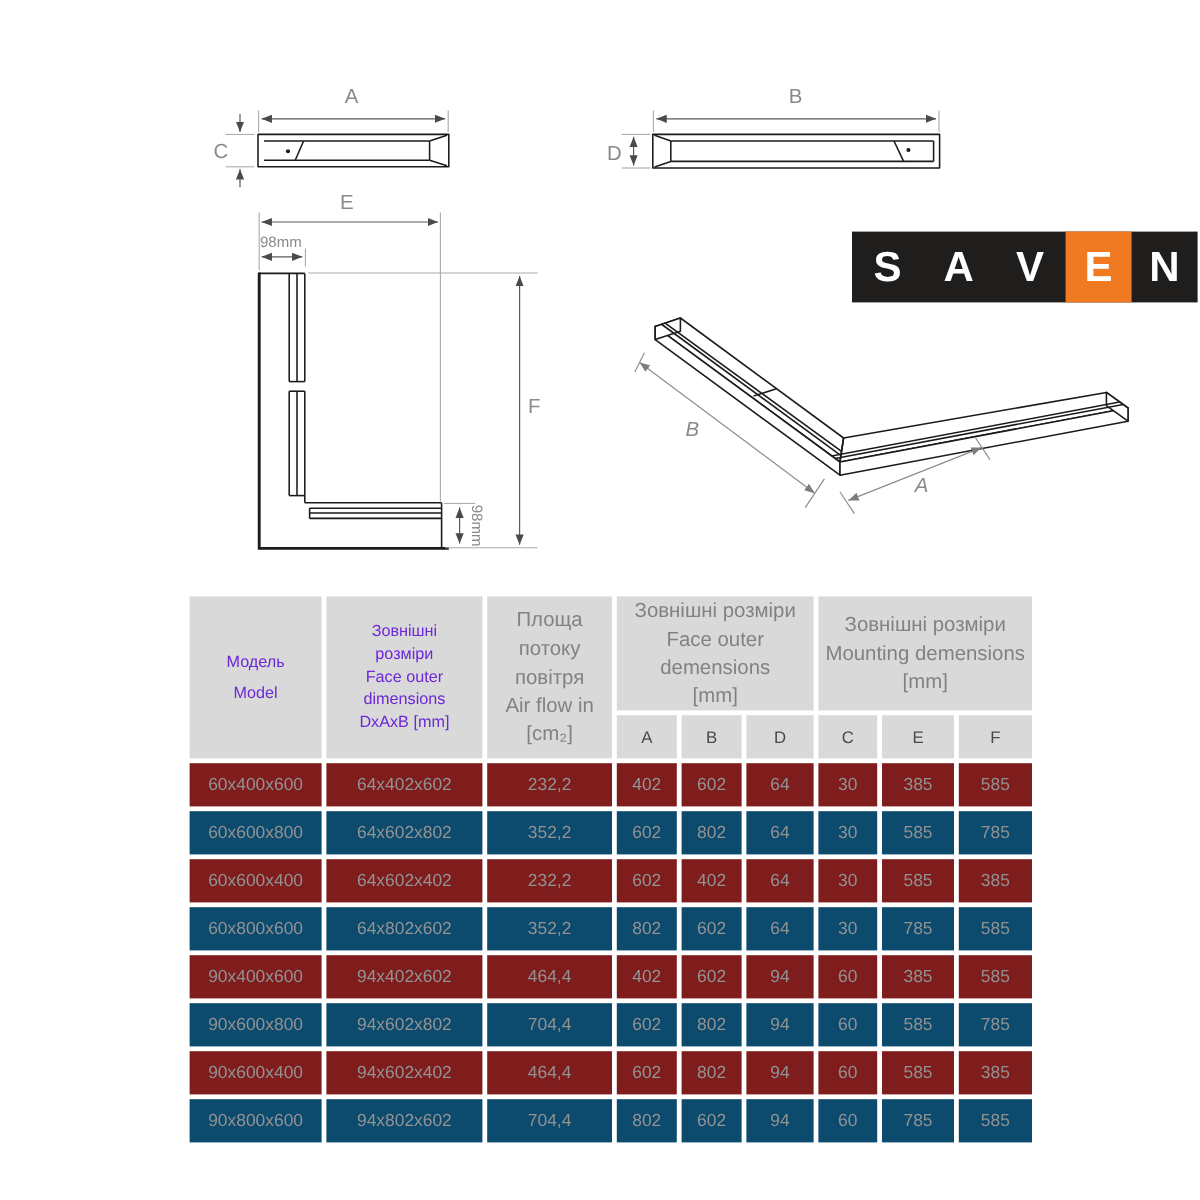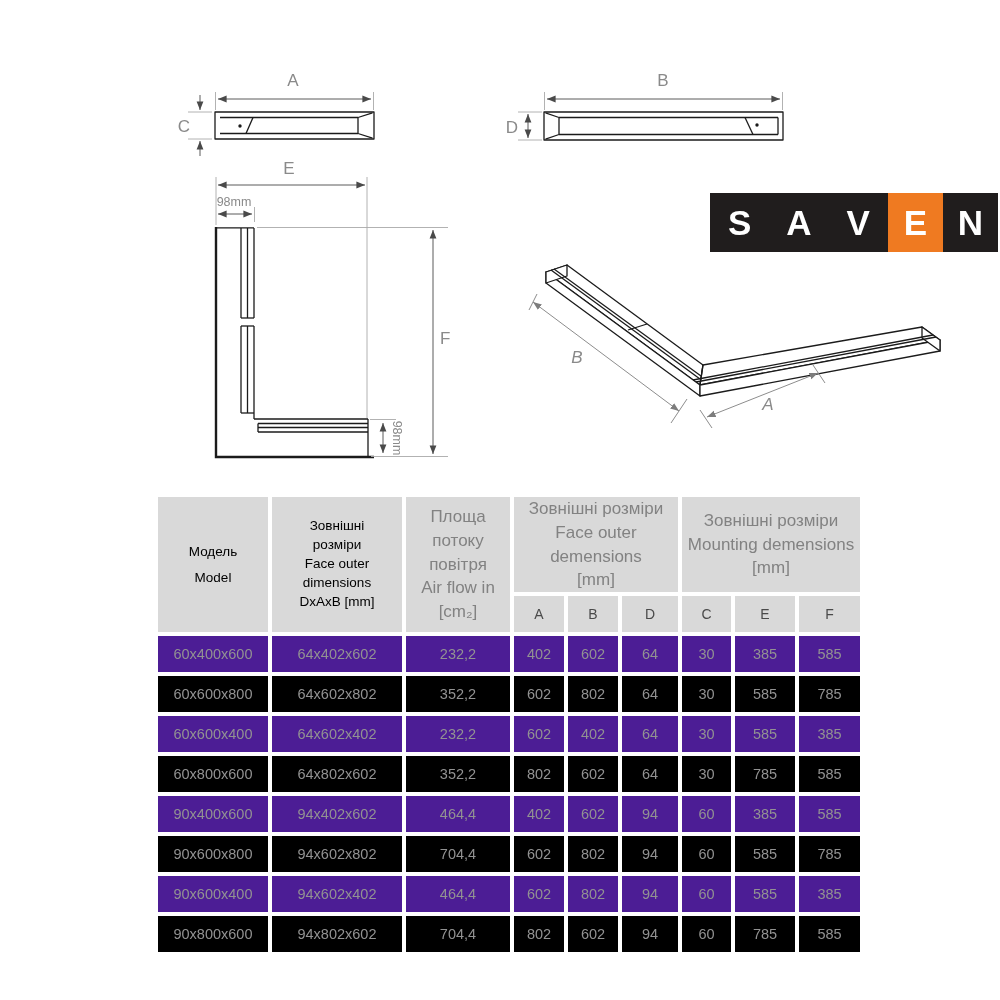--- a/index.html
+++ b/index.html
@@ -22,26 +22,26 @@
   .logo{position:absolute; left:710px; top:193px; width:288px; height:59px; display:flex; background:#201d1d;}
   .logo .cell{display:flex; align-items:center; justify-content:center; color:#ffffff;
               font-size:35px; font-weight:bold; letter-spacing:0;}
   .logo .c-s,.logo .c-a,.logo .c-v{width:59.3px;}
   .logo .c-e{width:55px; background:#ef7a21;}
   .logo .c-n{width:55px;}
 
   
   .spec-table{position:absolute; left:154px; top:493px; border-collapse:separate; border-spacing:4px;}
   .spec-table th,.spec-table td{padding:0; text-align:center; vertical-align:middle; font-weight:normal;}
-  .hdr{background:#d9d9d9; color:#000000; font-size:13.5px; line-height:1.4; white-space:pre-line;}
+  .hdr{background:#d9d9d9; color:#6d28d9; font-size:13.5px; line-height:1.4; white-space:pre-line;}
   .hdr-model{line-height:1.9;margin-top:32px;}
   .hdr-grey{color:#828282; font-size:17px;}
   .hdr-sub{background:#d9d9d9; color:#4a4a4a; font-size:14px;}
-  .row-light td{background:#4c1d95;}
-  .row-dark td{background:#000000;}
+  .row-light td{background:#7f1d1d;}
+  .row-dark td{background:#0c4a6e;}
   .spec-table td{color:#929292; font-size:14.5px; height:36px;}
   .col-model{width:110px;} .col-fd{width:130px;} .col-af{width:104px;}
   .col-a{width:50px;} .col-b{width:50px;} .col-d{width:56px;}
   .col-c{width:49px;} .col-e{width:60px;} .col-f{width:61px;}
   .gh{height:68px;} .sh{height:36px;}
 </style>
 </head>
 <body>
 
 <svg id="drawings" viewBox="0 0 1000 497" width="1000" height="497" xmlns="http://www.w3.org/2000/svg">

